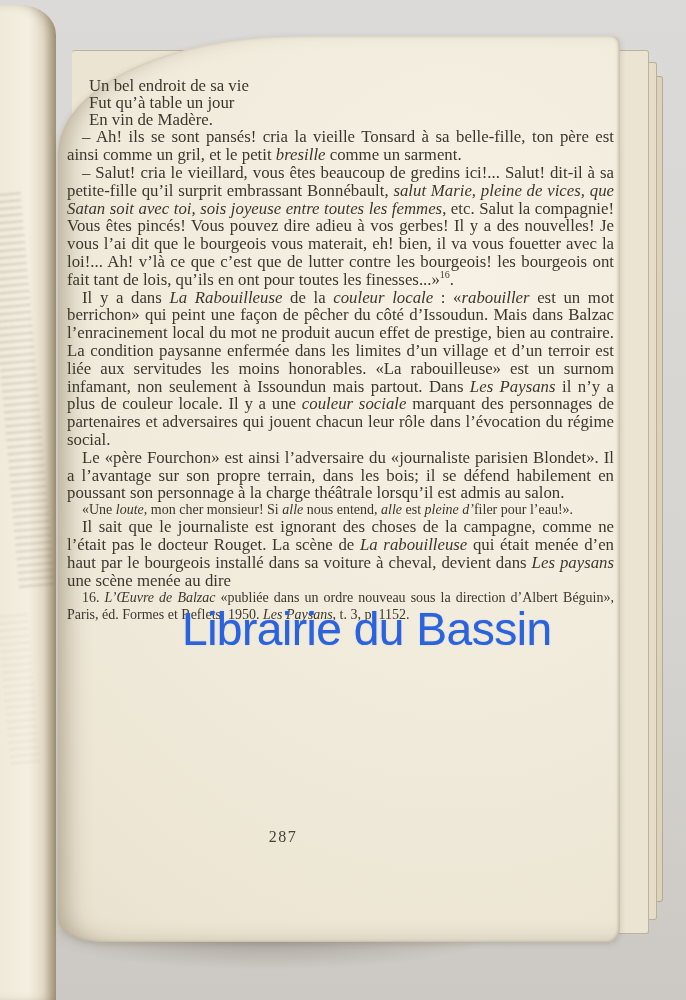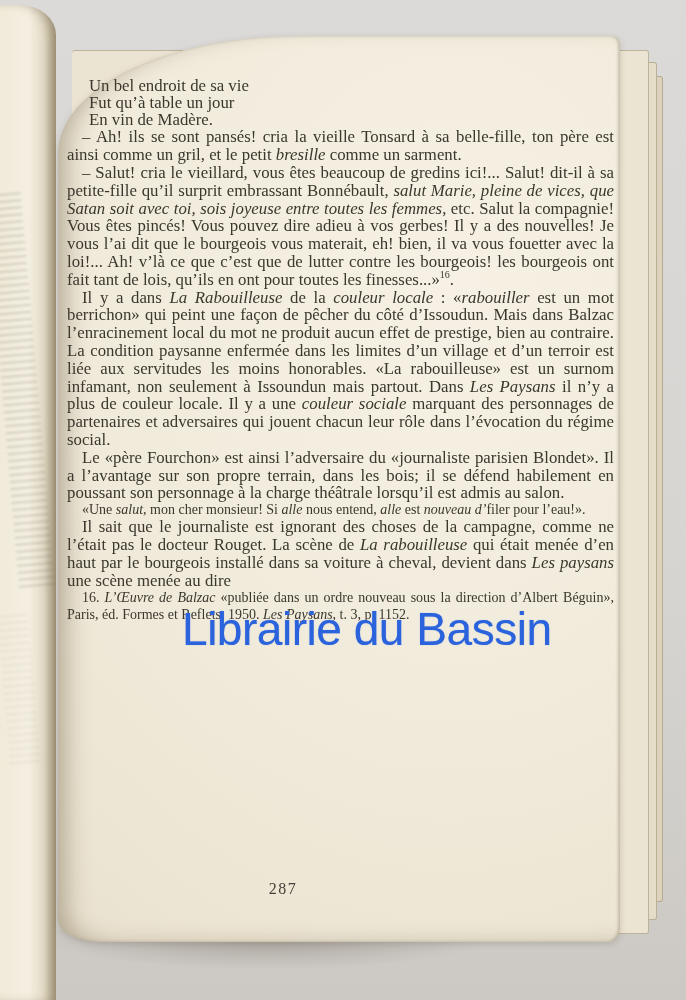--- a/index.html
+++ b/index.html
@@ -59,21 +59,21 @@
   }
   .text-block p{margin:0;text-indent:15px;}
   .text-block p.gap{}
   .verse{margin-left:22px;line-height:16.8px;}
   .quote{font-size:14px;line-height:16px;margin:7px 0 10px;}
   .footnote{font-size:14px;line-height:17px;margin-top:10px;text-indent:12px;}
   em{font-style:italic;}
   sup{font-size:10px;line-height:0;}
 
   .page-number{
-    position:absolute;left:186px;top:844px;width:78px;text-align:center;
+    position:absolute;left:186px;top:792px;width:78px;text-align:center;
     font-size:16px;color:#45413a;letter-spacing:1.5px;
   }
 
   .watermark{
     position:absolute;left:182px;top:604px;z-index:5;white-space:nowrap;
     font-family:"Liberation Sans",sans-serif;
     font-size:47px;line-height:1.05;letter-spacing:-.5px;
     transform:scaleX(.98);transform-origin:left top;
     text-shadow:0 0 1px rgba(44,99,220,.55);
   }
@@ -97,21 +97,21 @@
     <div class="text-block">
         <div class="verse">
           <div class="verse-line">Un bel endroit de sa vie</div>
           <div class="verse-line">Fut qu’à table un jour</div>
           <div class="verse-line">En vin de Madère.</div>
         </div>
         <p class="para"><span>– Ah! ils se sont pansés! cria la vieille Tonsard à sa belle-fille, ton père est ainsi comme un gril, et le petit </span><em>bresille</em><span> comme un sarment.</span></p>
         <p class="para"><span>– Salut! cria le vieillard, vous êtes beaucoup de gredins ici!... Salut! dit-il à sa petite-fille qu’il surprit embrassant Bonnébault, </span><em>salut Marie, pleine de vices, que Satan soit avec toi, sois joyeuse entre toutes les femmes</em><span>, etc. Salut la compagnie! Vous êtes pincés! Vous pouvez dire adieu à vos gerbes! Il y a des nouvelles! Je vous l’ai dit que le bourgeois vous materait, eh! bien, il va vous fouetter avec la loi!... Ah! v’là ce que c’est que de lutter contre les bourgeois! les bourgeois ont fait tant de lois, qu’ils en ont pour toutes les finesses...»</span><sup>16</sup><span>.</span></p>
         <p class="para gap"><span>Il y a dans </span><em>La Rabouilleuse</em><span> de la </span><em>couleur locale</em><span> : «</span><em>rabouiller</em><span> est un mot berrichon» qui peint une façon de pêcher du côté d’Issoudun. Mais dans Balzac l’enracinement local du mot ne produit aucun effet de prestige, bien au contraire. La condition paysanne enfermée dans les limites d’un village et d’un terroir est liée aux servitudes les moins honorables. «La rabouilleuse» est un surnom infamant, non seulement à Issoundun mais partout. Dans </span><em>Les Paysans</em><span> il n’y a plus de couleur locale. Il y a une </span><em>couleur sociale</em><span> marquant des personnages de partenaires et adversaires qui jouent chacun leur rôle dans l’évocation du régime social.</span></p>
         <p class="para"><span>Le «père Fourchon» est ainsi l’adversaire du «journaliste parisien Blondet». Il a l’avantage sur son propre terrain, dans les bois; il se défend habilement en poussant son personnage à la charge théâtrale lorsqu’il est admis au salon.</span></p>
-        <p class="quote"><span>«Une </span><em>salut</em><span>, mon cher monsieur! Si </span><em>alle</em><span> nous entend, </span><em>alle</em><span> est </span><em>nouveau d’</em><span>filer pour l’eau!».</span></p>
+        <p class="quote"><span>«Une </span><em>loute</em><span>, mon cher monsieur! Si </span><em>alle</em><span> nous entend, </span><em>alle</em><span> est </span><em>pleine d’</em><span>filer pour l’eau!».</span></p>
         <p class="para gap"><span>Il sait que le journaliste est ignorant des choses de la campagne, comme ne l’était pas le docteur Rouget. La scène de </span><em>La rabouilleuse</em><span> qui était menée d’en haut par le bourgeois installé dans sa voiture à cheval, devient dans </span><em>Les paysans</em><span> une scène menée au dire</span></p>
         <p class="footnote"><span>16. </span><em>L’Œuvre de Balzac</em><span> «publiée dans un ordre nouveau sous la direction d’Albert Béguin», Paris, éd. Formes et Reflets, 1950. </span><em>Les Paysans</em><span>, t. 3, p. 1152.</span></p>
       </div>
     <div class="page-number">287</div>
   </div>
 
   <div class="watermark" style="color: rgb(43, 99, 221);">Librairie du Bassin</div>
 </div>
 
 </body></html>

